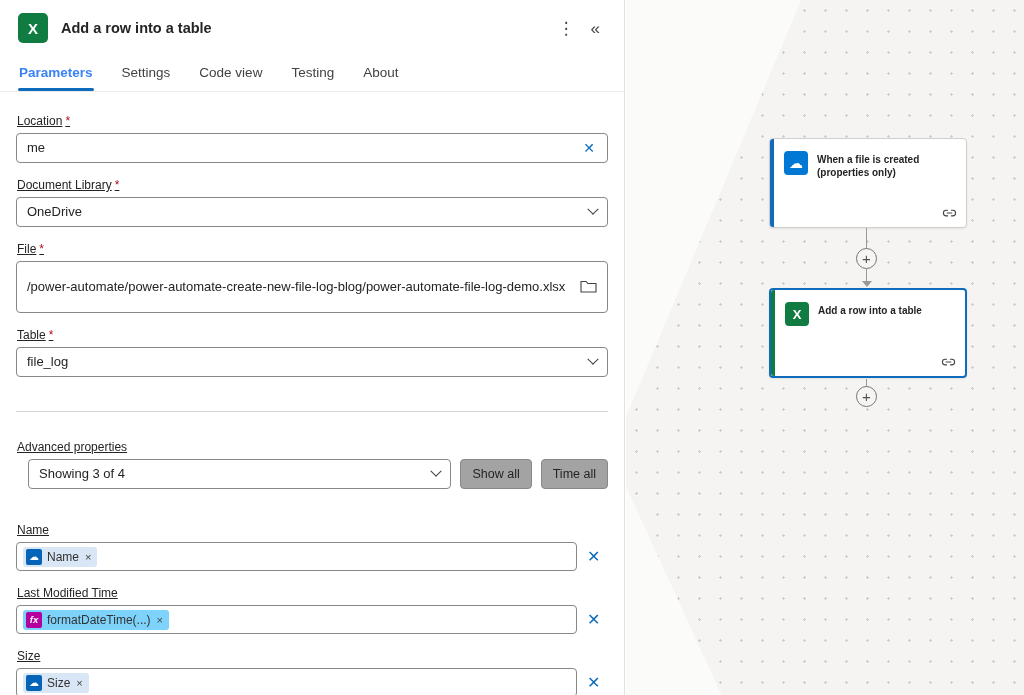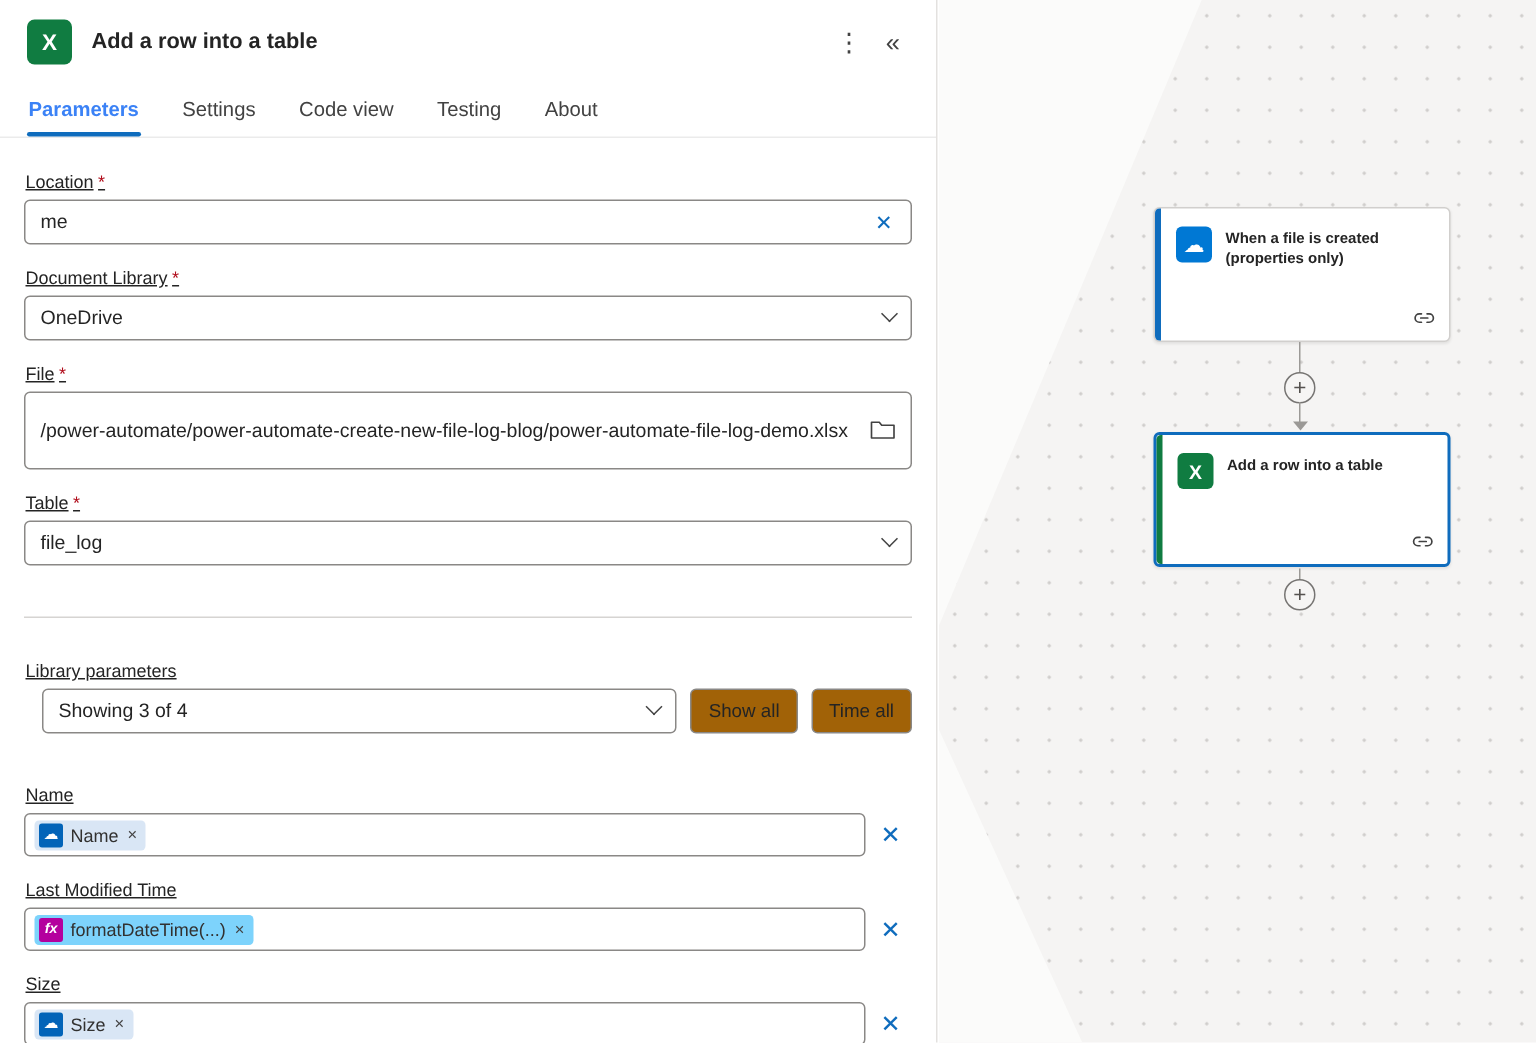--- a/index.html
+++ b/index.html
@@ -33,21 +33,21 @@
   .clear-x { color:#0f6cbd; font-size:14px; font-weight:bold; padding:0 2px; cursor:pointer; }
   .chev { width:8px; height:8px; border-right:1.6px solid #424242; border-bottom:1.6px solid #424242;
     transform:rotate(45deg) translate(-2px,-2px); flex:0 0 auto; }
   .file-input { min-height:52px; align-items:center; }
   .folder-ic { flex:0 0 auto; margin-left:8px; cursor:pointer; }
 
   .divider { border:none; border-top:1px solid #d6d4d2; margin:34px 0 28px 0; }
 
   .adv-row { display:flex; gap:9px; margin-bottom:34px;padding-left:12px; }
   .adv-sel { flex:1; cursor:pointer; }
-  .btn { border:1px solid #8a8886; border-radius:4px; background:#a16207; font-size:12.5px;
+  .btn { border:1px solid #8a8886; border-radius:4px; background:#a3a3a3; font-size:12.5px;
     color:#242424; padding:5px 11px; cursor:pointer; white-space:nowrap;
     font-family:"Liberation Sans","DejaVu Sans",sans-serif; }
 
   .tok-row { display:flex; align-items:center; gap:10px; }
   .tok-input { flex:0 0 561px; min-height:29px; padding:2px 6px; }
   .clear-x-out { color:#0f6cbd; font-size:16px; font-weight:bold; cursor:pointer; }
   .pill { display:inline-flex; align-items:center; gap:5px; border-radius:3px; padding:2px 6px 2px 3px;
     font-size:12px; color:#323130; }
   .pill-blue { background:#d9e6f5; }
   .pill-pink { background:#7dd3fc; }
@@ -154,21 +154,21 @@
         <span>Table</span><span class="req">*</span>
       </div>
       <div class="input">
         <span class="val">file_log</span>
         <span class="chev"></span>
       </div>
     </div>
 
     <hr class="divider">
 
-    <div class="lbl">Library parameters</div>
+    <div class="lbl">Advanced properties</div>
     <div class="adv-row">
       <div class="input adv-sel">
         <span class="val">Showing 3 of 4</span>
         <span class="chev"></span>
       </div>
       <button class="btn">Show all</button>
       <button class="btn">Time all</button>
     </div>
 
     <div class="fld">

